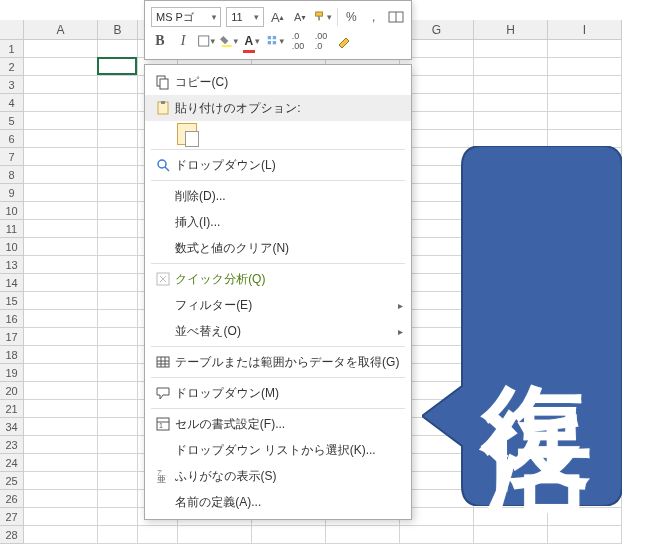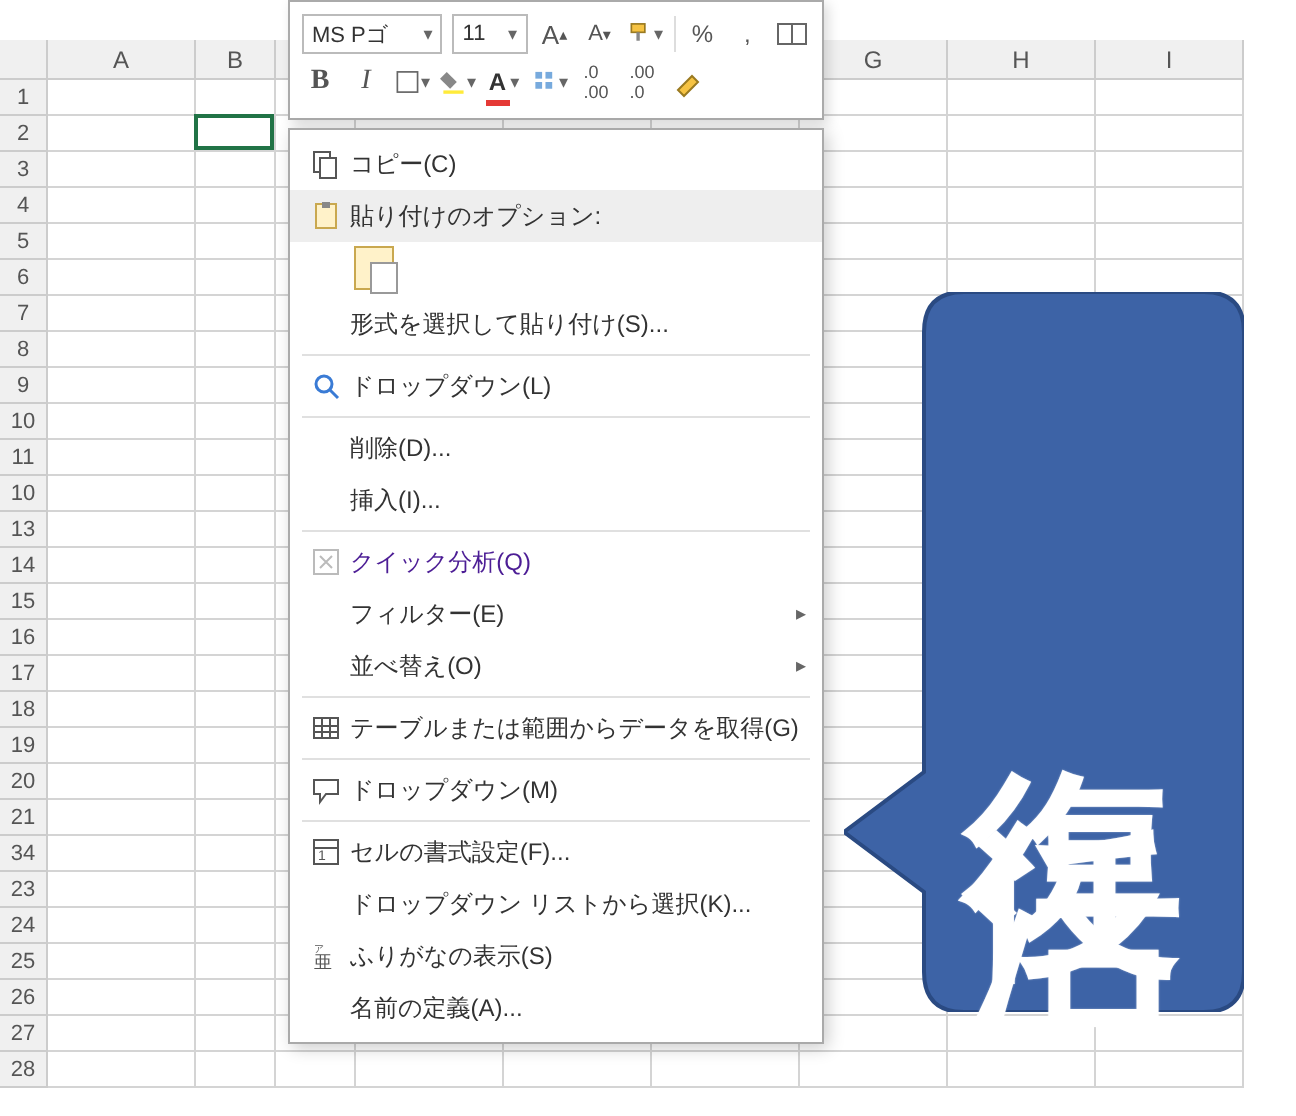--- a/index.html
+++ b/index.html
@@ -67,21 +67,21 @@
   
   .context-menu {
     position: absolute; left: 144px; top: 64px; width: 268px;
     background: #fff; border: 1px solid #aaa; box-shadow: 2px 2px 8px rgba(0,0,0,.2);
     padding: 4px 0;
   }
   .cm-item {
     display: flex; align-items: center; height: 26px;
     padding: 0 8px 0 6px; color: #333;
   }
-  .cm-item.disabled { color: #4c1d95; }
+  .cm-item.disabled { color: #4d7c0f; }
   .cm-item.highlight { background: #eee; }
   .cm-icon { width: 24px; display:flex; align-items:center; justify-content:center; color:#555; }
   .cm-item.disabled .cm-icon { color:#bbb; }
   .cm-label { flex:1; font-size: 12px; }
   .cm-sub { font-size:10px; color:#666; }
   .cm-sep { height:1px; background:#e0e0e0; margin:2px 6px; }
   .cm-paste-icon {
     width:20px; height:22px; border:1px solid #c9a84f; background:#fff2c9; margin: 2px 0 4px 32px;
     position:relative;
   }
@@ -553,42 +553,42 @@
     <div class="cm-item highlight">
       <span class="cm-icon">
         <svg class="icon" viewBox="0 0 16 16">
           <rect x="3" y="2" width="10" height="12" fill="#fff2c9" stroke="#c9a84f"></rect>
           <rect x="6" y="1" width="4" height="3" fill="#888"></rect>
         </svg>
       </span>
       <span class="cm-label">貼り付けのオプション:</span>
     </div>
     <div class="cm-paste-icon"></div>
-    <div class="cm-item">
-      <span class="cm-icon"></span>
-      <span class="cm-label">形式を選択して貼り付け(S)...</span>
-    </div>
     <div class="cm-sep"></div>
     <div class="cm-item">
       <span class="cm-icon">
         <svg class="icon" viewBox="0 0 16 16">
           <circle cx="7" cy="7" r="4" fill="none" stroke="#3a7bd5" stroke-width="1.5"></circle>
           <line x1="10" y1="10" x2="14" y2="14" stroke="#3a7bd5" stroke-width="1.5"></line>
         </svg>
       </span>
       <span class="cm-label">ドロップダウン(L)</span>
     </div>
     <div class="cm-sep"></div>
     <div class="cm-item">
       <span class="cm-icon"></span>
       <span class="cm-label">削除(D)...</span>
     </div>
     <div class="cm-item">
       <span class="cm-icon"></span>
       <span class="cm-label">挿入(I)...</span>
+    </div>
+    <div class="cm-item">
+      <span class="cm-icon"></span>
+      <span class="cm-label">数式と値のクリア(N)</span>
     </div>
     <div class="cm-sep"></div>
     <div class="cm-item disabled">
       <span class="cm-icon">
         <svg class="icon" viewBox="0 0 16 16">
           <rect x="2" y="2" width="12" height="12" fill="none" stroke="#bbb"></rect>
           <path d="M5 5 L11 11 M11 5 L5 11" stroke="#bbb"></path>
         </svg>
       </span>
       <span class="cm-label">クイック分析(Q)</span>

